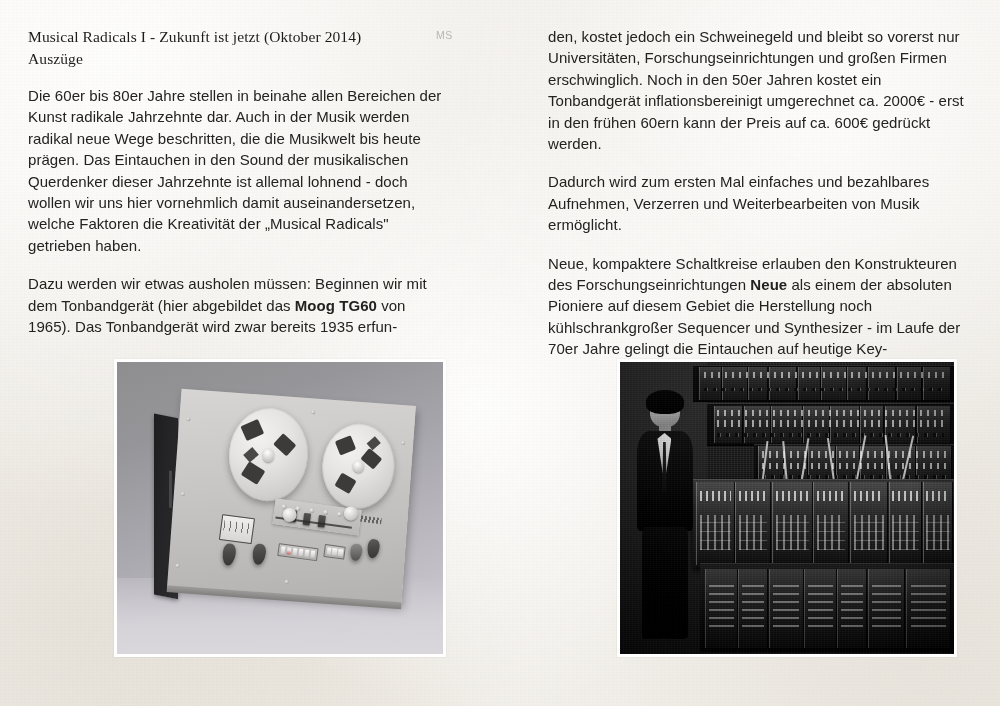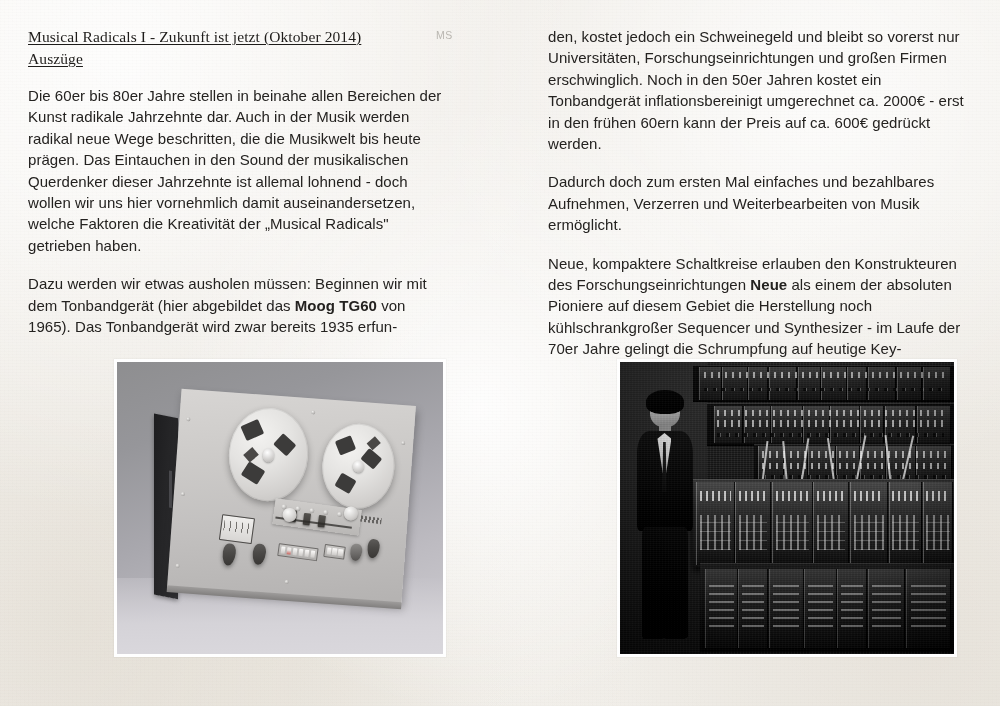--- a/index.html
+++ b/index.html
@@ -63,21 +63,20 @@
     margin: 0 0 16px 0;
     font-family: "Liberation Serif", "DejaVu Serif", serif;
     font-size: 15.5px;
     font-weight: 400;
     line-height: 21.5px;
     letter-spacing: 0.1px;
     color: #1e1c1a;
   }
   .doc-heading .heading-line {
     display: table;
-    text-decoration: underline;
     text-underline-offset: 2px;
     text-decoration-thickness: 1px;
   }
 
   .para {
     margin: 0 0 17px 0;
     font-size: 15px;
     line-height: 21.4px;
     letter-spacing: 0.05px;
     color: #242220;
@@ -535,23 +534,23 @@
 
     <p class="para">Die 60er bis 80er Jahre stellen in beinahe allen Bereichen der Kunst radikale Jahrzehnte dar. Auch in der Musik werden radikal neue Wege beschritten, die die Musikwelt bis heute prägen. Das Eintauchen in den Sound der musikalischen Querdenker dieser Jahrzehnte ist allemal lohnend - doch wollen wir uns hier vornehmlich damit auseinandersetzen, welche Faktoren die Kreativität der „Musical Radicals" getrieben haben.</p>
 
     <p class="para"><span>Dazu werden wir etwas ausholen müssen: Beginnen wir mit dem Tonbandgerät (hier abgebildet das </span><b>Moog TG60</b><span> von 1965). Das Tonbandgerät wird zwar bereits 1935 erfun-</span></p>
   </div>
 
   <div class="column" id="right-column">
 
     <p class="para">den, kostet jedoch ein Schweinegeld und bleibt so vorerst nur Universitäten, Forschungseinrichtungen und großen Firmen erschwinglich. Noch in den 50er Jahren kostet ein Tonbandgerät inflationsbereinigt umgerechnet ca. 2000€ - erst in den frühen 60ern kann der Preis auf ca. 600€ gedrückt werden.</p>
 
-    <p class="para">Dadurch doch zum ersten Mal einfaches und bezahlbares Aufnehmen, Verzerren und Weiterbearbeiten von Musik ermöglicht.</p>
-
-    <p class="para"><span>Neue, kompaktere Schaltkreise erlauben den Konstrukteuren des Forschungseinrichtungen </span><b>Neue</b><span> als einem der absoluten Pioniere auf diesem Gebiet die Herstellung noch kühlschrankgroßer Sequencer und Synthesizer - im Laufe der 70er Jahre gelingt die Schrumpfung auf heutige Key-</span></p>
+    <p class="para">Dadurch wird zum ersten Mal einfaches und bezahlbares Aufnehmen, Verzerren und Weiterbearbeiten von Musik ermöglicht.</p>
+
+    <p class="para"><span>Neue, kompaktere Schaltkreise erlauben den Konstrukteuren des Forschungseinrichtungen </span><b>Neue</b><span> als einem der absoluten Pioniere auf diesem Gebiet die Herstellung noch kühlschrankgroßer Sequencer und Synthesizer - im Laufe der 70er Jahre gelingt die Eintauchen auf heutige Key-</span></p>
   </div>
 
   <figure class="figure" id="figure-tape">
     <div class="figure-inner">
       <div id="tape-scene">
 
         <div class="tape-floor"></div>
 
         <div class="tape-side">
           <div class="tape-side-slot"></div>

